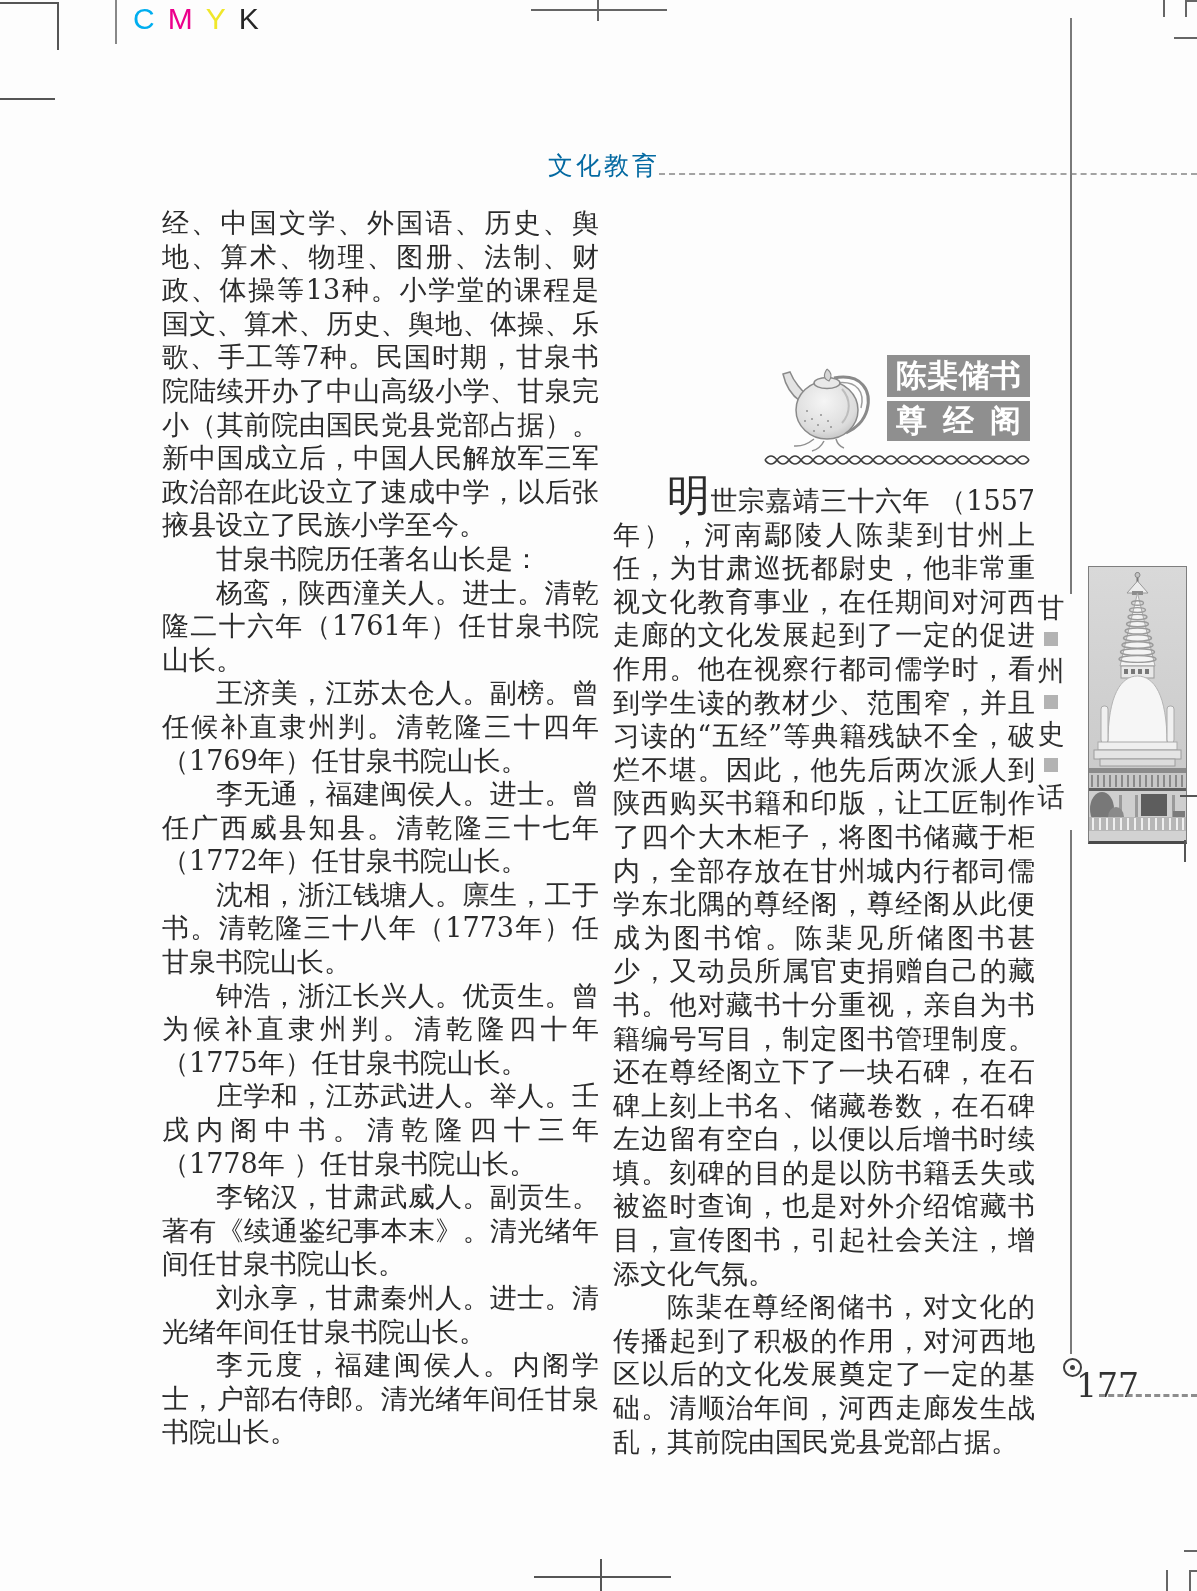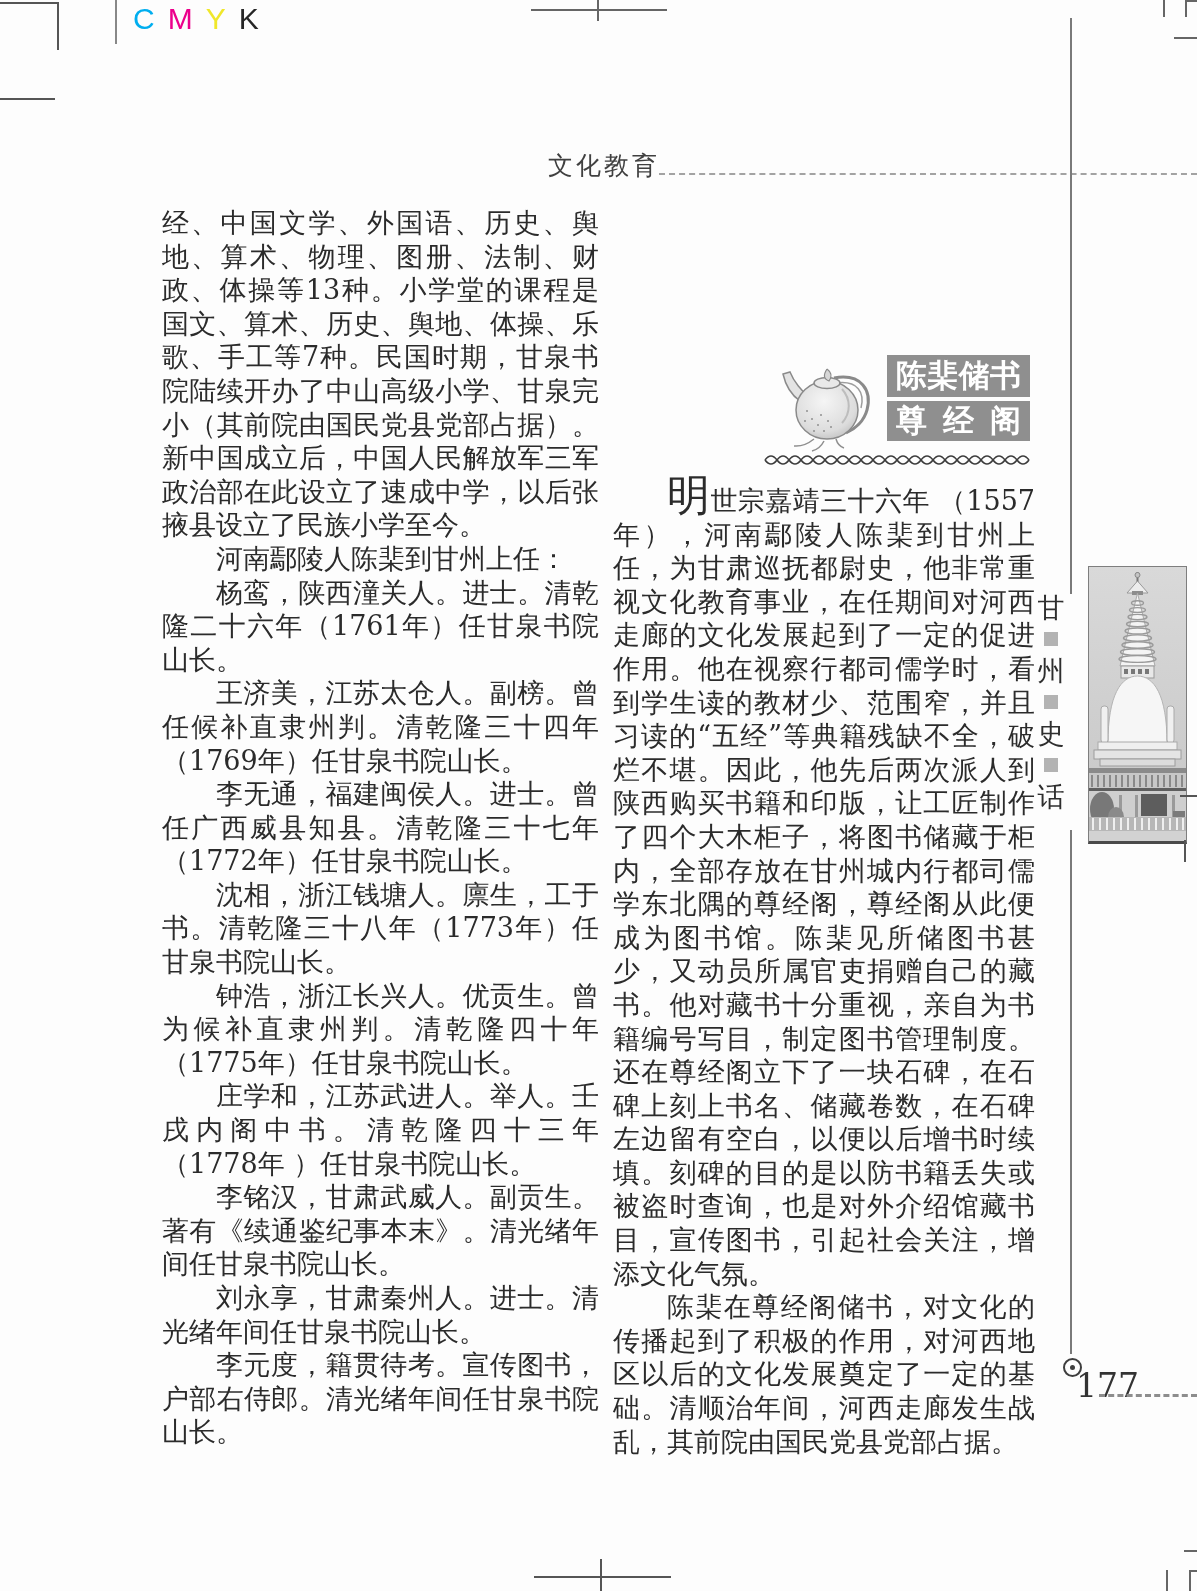--- a/index.html
+++ b/index.html
@@ -24,21 +24,21 @@
   .tr-hline{left:1174px;top:37px;width:23px;height:2px;}
   .bc-hline{left:534px;top:1576px;width:137px;height:2px;background:#555;}
   .bc-vtick{left:600px;top:1559px;width:2px;height:32px;background:#555;}
   .br-vline{left:1166px;top:1570px;width:2px;height:21px;}
   .br-corner{position:absolute;left:1189px;top:1570px;width:8px;height:21px;
              border-left:2px solid #666;border-top:2px solid #666;}
   .br-hline{left:1184px;top:1550px;width:13px;height:2px;}
 
   
   .header-title{position:absolute;left:548px;top:149px;font-size:25px;letter-spacing:3px;
-                color:#404040;}
+                color:#0369a1;}
   .header-dash{position:absolute;left:659px;top:173px;width:538px;border-top:2px dashed #a3a3a3;}
 
   
   .vrule{position:absolute;left:1070px;width:2px;background:#7a7a7a;}
   .vrule-top{top:18px;height:576px;}
   .vrule-bottom{top:830px;height:524px;}
 
   
   .col{position:absolute;text-align:justify;text-justify:inter-ideograph;
        font-size:27px;line-height:33.6px;color:#2b2b2b;}
@@ -99,30 +99,30 @@
   <div class="mk br-hline"></div>
 
   <div class="header-title">文化教育</div>
   <div class="header-dash"></div>
 
   <div class="vrule vrule-top"></div>
   <div class="vrule vrule-bottom"></div>
 
   <div class="col left-col">
     <p>经、中国文学、外国语、历史、舆地、算术、物理、图册、法制、财政、体操等13种。小学堂的课程是国文、算术、历史、舆地、体操、乐歌、手工等7种。民国时期，甘泉书院陆续开办了中山高级小学、甘泉完小（其前院由国民党县党部占据）。新中国成立后，中国人民解放军三军政治部在此设立了速成中学，以后张掖县设立了民族小学至今。</p>
-    <p>河南鄢陵人陈棐到甘州上任：</p>
+    <p>甘泉书院历任著名山长是：</p>
     <p>杨鸾，陕西潼关人。进士。清乾隆二十六年（1761年）任甘泉书院山长。</p>
     <p>王济美，江苏太仓人。副榜。曾任候补直隶州判。清乾隆三十四年（1769年）任甘泉书院山长。</p>
     <p>李无通，福建闽侯人。进士。曾任广西威县知县。清乾隆三十七年（1772年）任甘泉书院山长。</p>
     <p>沈相，浙江钱塘人。廪生，工于书。清乾隆三十八年（1773年）任甘泉书院山长。</p>
     <p>钟浩，浙江长兴人。优贡生。曾为候补直隶州判。清乾隆四十年（1775年）任甘泉书院山长。</p>
     <p>庄学和，江苏武进人。举人。壬戌内阁中书。清乾隆四十三年（1778年 ）任甘泉书院山长。</p>
     <p>李铭汉，甘肃武威人。副贡生。著有《续通鉴纪事本末》。清光绪年间任甘泉书院山长。</p>
     <p>刘永享，甘肃秦州人。进士。清光绪年间任甘泉书院山长。</p>
-    <p>李元度，籍贯待考。宣传图书，户部右侍郎。清光绪年间任甘泉书院山长。</p>
+    <p>李元度，福建闽侯人。内阁学士，户部右侍郎。清光绪年间任甘泉书院山长。</p>
   </div>
 
   <svg class="teapot" width="106" height="106" viewBox="0 0 106 106">
     <defs>
       <radialGradient id="potg" cx="45%" cy="35%" r="75%">
         <stop offset="0%" stop-color="#f5f5f5"></stop>
           <stop offset="70%" stop-color="#dcdcdc"></stop>
         <stop offset="100%" stop-color="#b9b9b9"></stop>
       </radialGradient>
     </defs>

